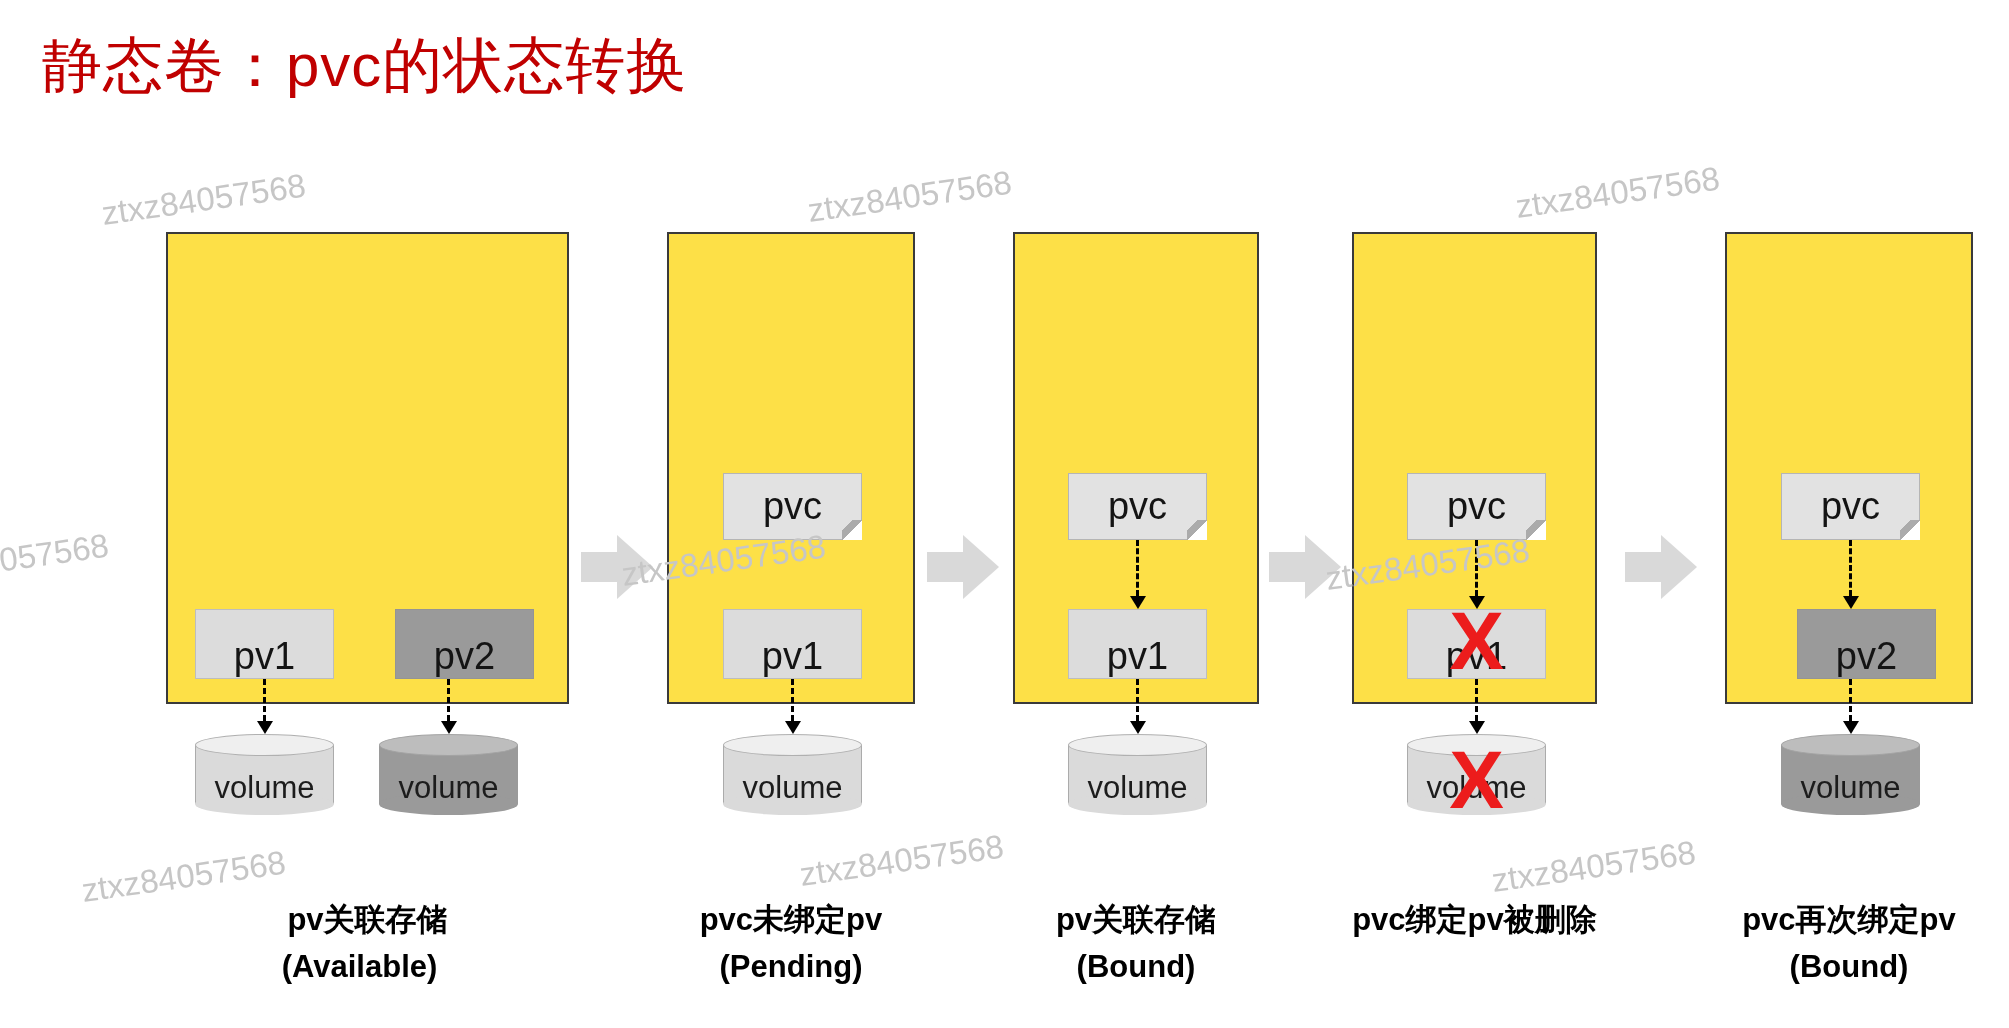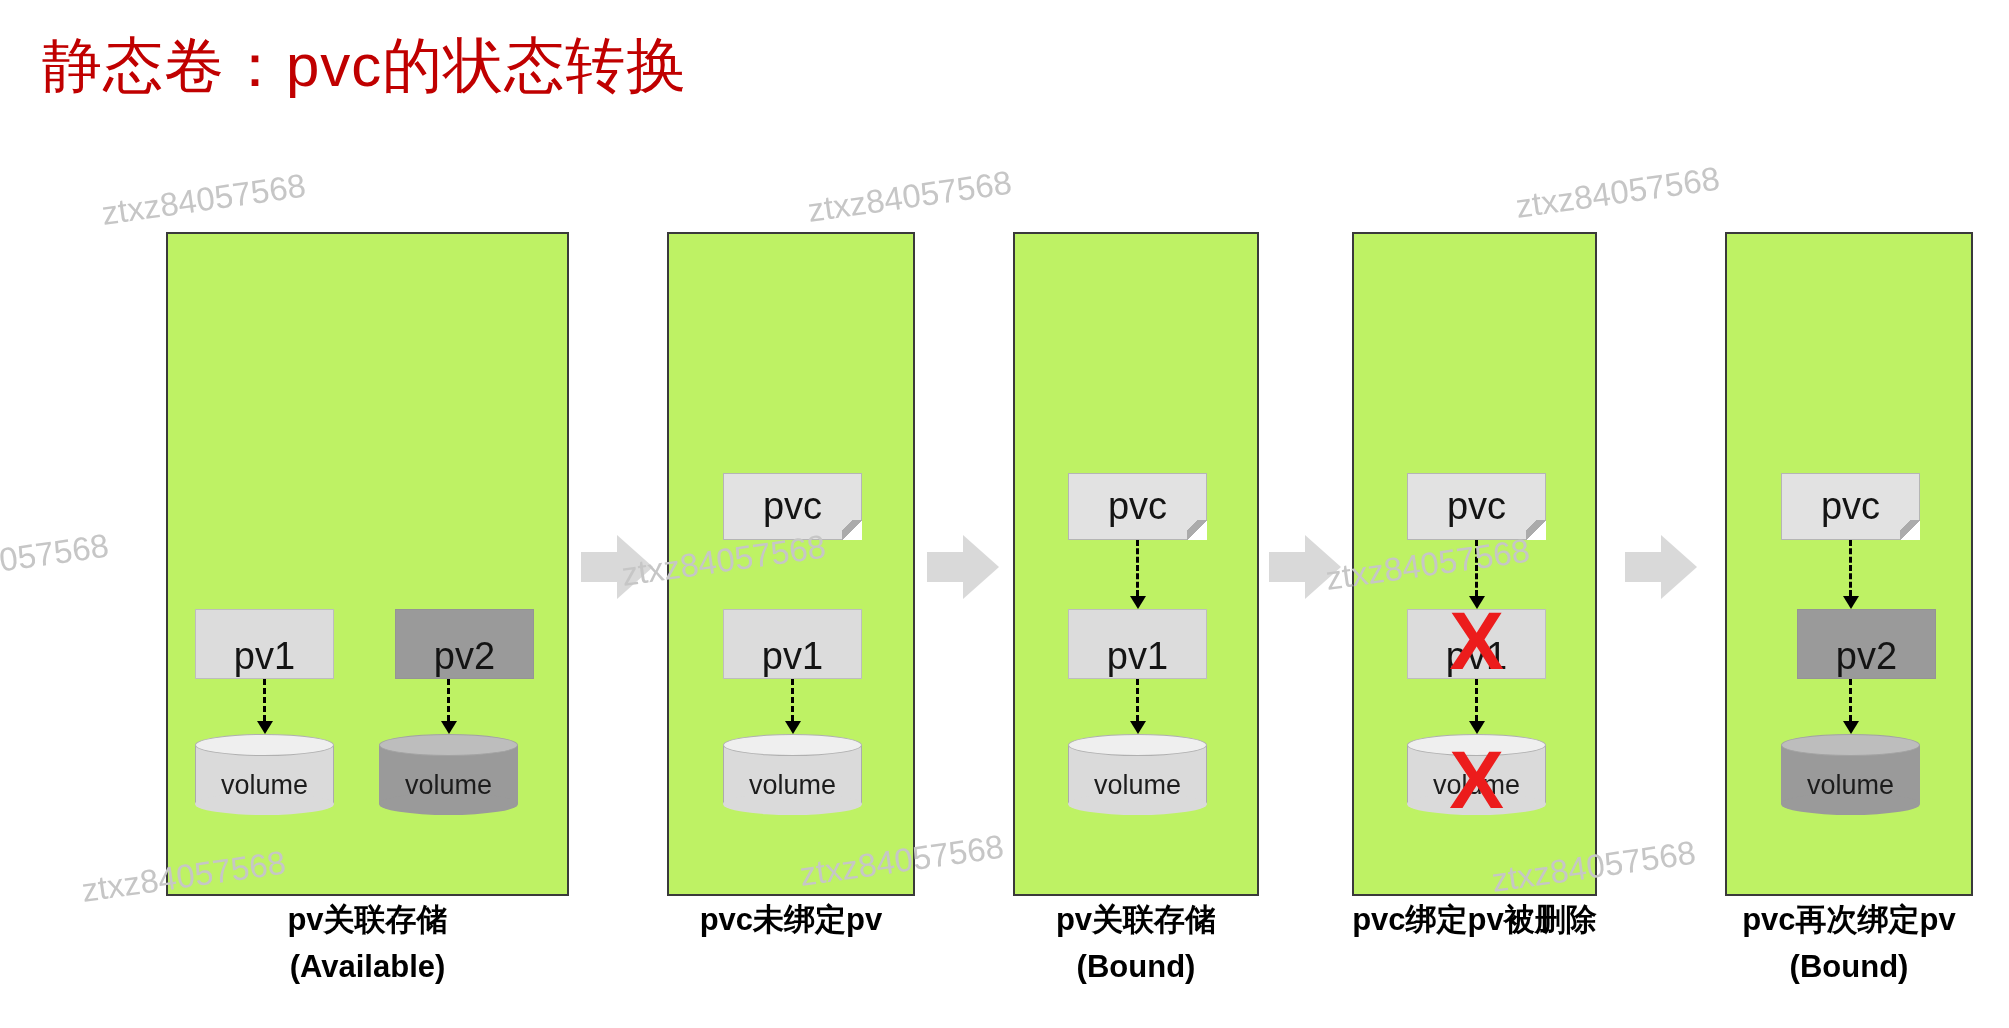--- a/index.html
+++ b/index.html
@@ -1,21 +1,21 @@
 <!DOCTYPE html>
 <html><head>
 <meta charset="utf-8">
 <style>
   html,body{margin:0;padding:0;background:#ffffff;}
   body{font-family:"Liberation Sans","DejaVu Sans",sans-serif;}
   #stage{position:relative;width:2009px;height:1028px;background:#ffffff;overflow:hidden;}
 
   .title{position:absolute;left:42px;top:26px;font-size:60px;letter-spacing:1px;color:#c00000;white-space:nowrap;}
 
-  .panel{position:absolute;top:232px;height:664px;background:#bef264;border:2px solid #3a3a3a;box-sizing:border-box;}
+  .panel{position:absolute;top:232px;height:472px;background:#fde047;border:2px solid #3a3a3a;box-sizing:border-box;}
 
   
   .pvbox{position:absolute;top:375px;width:139px;height:70px;box-sizing:border-box;
          display:flex;align-items:flex-end;justify-content:center;font-size:38px;color:#141414;}
   .pvbox.light{background:#dcdcdc;border:1px solid #bdbdbd;}
   .pvbox.dark{background:#9a9a9a;border:1px solid #949494;margin-left:16px;}
 
   
   .note{position:absolute;top:239px;width:139px;height:67px;box-sizing:border-box;
         background:#e2e2e2;border:1px solid #b5b5b5;
@@ -26,21 +26,21 @@
   
   .cyl{position:absolute;top:500px;width:139px;height:81px;}
   .cyl .cbody{position:absolute;left:0;right:0;top:11px;bottom:11px;box-sizing:border-box;}
   .cyl .cbot{position:absolute;left:0;right:0;bottom:0;height:22px;border-radius:50%;}
   .cyl .ctop{position:absolute;left:0;right:0;top:0;height:22px;border-radius:50%;box-sizing:border-box;}
   .cyl.light .cbody,.cyl.light .cbot{background:#dadada;}
   .cyl.light .cbody{border-left:1px solid #ababab;border-right:1px solid #ababab;}
   .cyl.light .ctop{background:#efefef;border:1px solid #b0b0b0;}
   .cyl.dark .cbody,.cyl.dark .cbot{background:#9a9a9a;}
   .cyl.dark .ctop{background:#bdbdbd;border:1px solid #a3a3a3;}
-  .cyl .clabel{position:absolute;left:0;right:0;top:36px;text-align:center;font-size:27px;color:#1c1c1c;}
+  .cyl .clabel{position:absolute;left:0;right:0;top:36px;text-align:center;font-size:31px;color:#1c1c1c;}
 
   
   .darrow{position:absolute;width:0;border-left:3px dashed #000;}
   .darrow::after{content:"";position:absolute;left:-9px;bottom:-13px;width:0;height:0;
         border-left:8px solid transparent;border-right:8px solid transparent;border-top:13px solid #000;}
   .d-pvc{top:306px;height:56px;}
   .d-vol{top:445px;height:42px;}
 
   
   .barrow{position:absolute;top:535px;width:72px;height:64px;}
@@ -176,22 +176,23 @@
         <polygon points="0,17 36,17 36,0 72,32 36,64 36,47 0,47" fill="#d9d9d9"></polygon>
       </svg>
   </div>
   <div class="barrow" style="left:1625px;">
     <svg width="72" height="64">
         <polygon points="0,17 36,17 36,0 72,32 36,64 36,47 0,47" fill="#d9d9d9"></polygon>
       </svg>
   </div>
 
   <div class="lbl lbl-cn" style="left:166px;width:403px;">pv关联存储</div>
-  <div class="lbl lbl-en" style="left:166px;width:403px;">(Available)</div>
+  <div class="lbl lbl-en" style="left:158px;width:403px;">(Available)</div>
   <div class="lbl lbl-cn" style="left:667px;width:248px;">pvc未绑定pv</div>
+  <div class="lbl lbl-en" style="left:667px;width:248px;">(Pending)</div>
   <div class="lbl lbl-cn" style="left:1013px;width:246px;">pv关联存储</div>
   <div class="lbl lbl-en" style="left:1013px;width:246px;">(Bound)</div>
   <div class="lbl lbl-cn" style="left:1352px;width:245px;">pvc绑定pv被删除</div>
   <div class="lbl lbl-cn" style="left:1725px;width:248px;">pvc再次绑定pv</div>
   <div class="lbl lbl-en" style="left:1725px;width:248px;">(Bound)</div>
 
   <div class="wm" style="left:102px;top:195px;">ztxz84057568</div>
   <div class="wm" style="left:808px;top:192px;">ztxz84057568</div>
   <div class="wm" style="left:1516px;top:188px;">ztxz84057568</div>
   <div class="wm" style="left:-95px;top:555px;">ztxz84057568</div>

